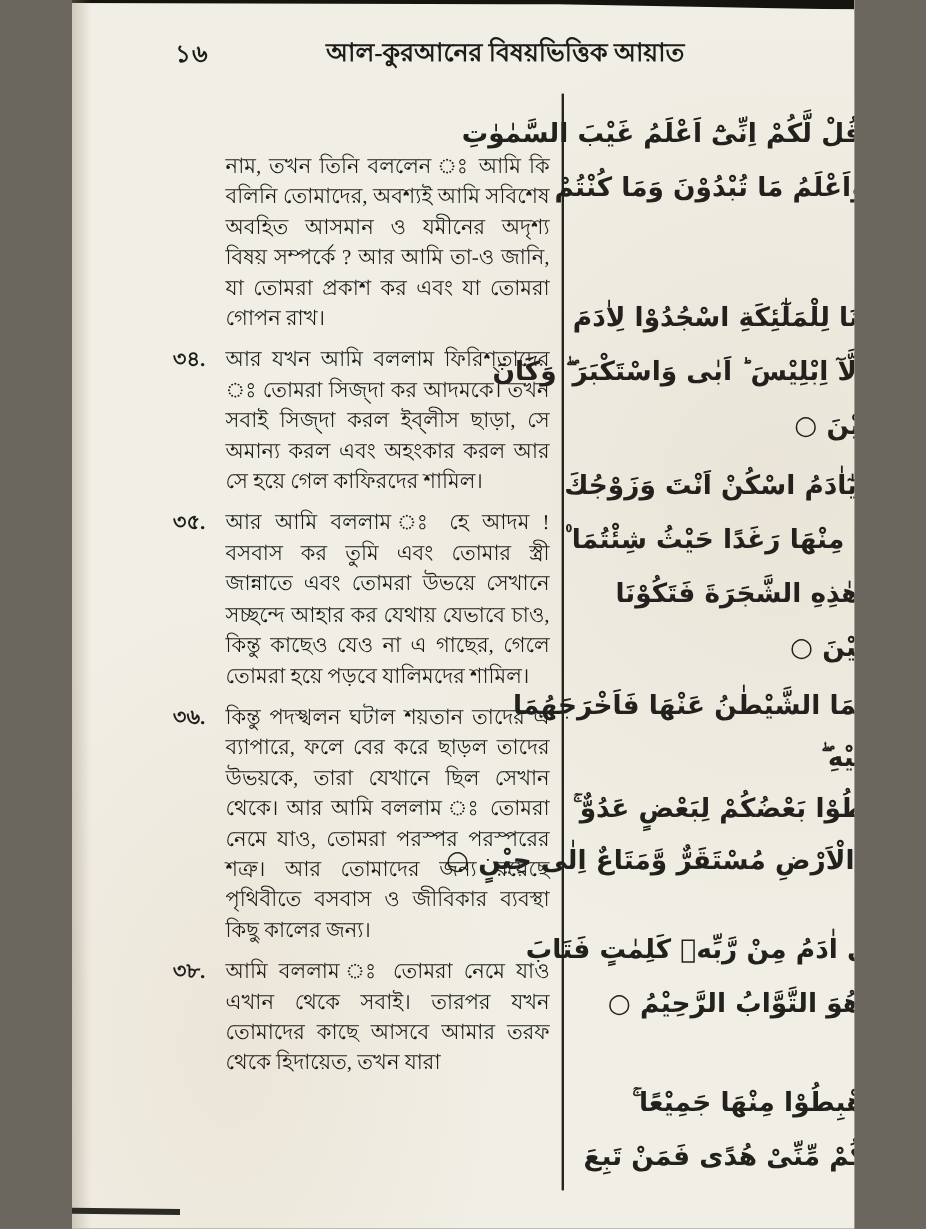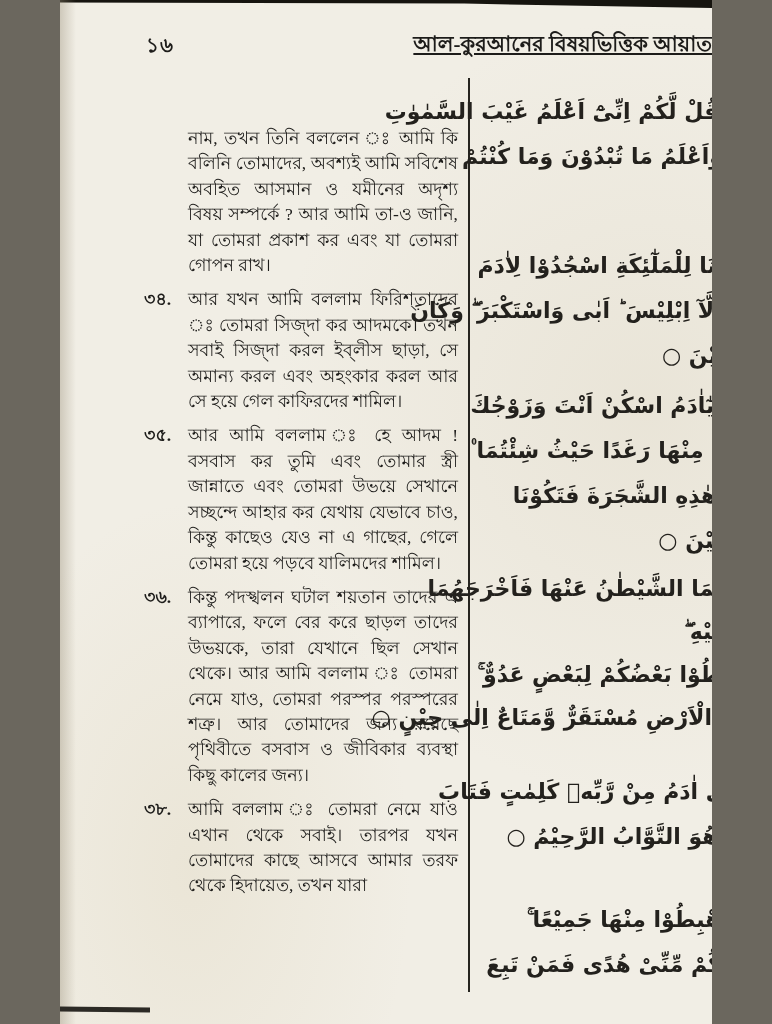--- a/index.html
+++ b/index.html
@@ -26,22 +26,22 @@
   .gutter-shadow{
     position:absolute;left:0;top:0;bottom:0;width:16px;
     background:linear-gradient(to right,rgba(150,140,118,0.38),rgba(150,140,118,0));
   }
   
   .page-number{
     position:absolute;left:86px;top:30px;
     font-size:20px;font-weight:bold;letter-spacing:1px;
   }
   .page-title{
-    position:absolute;left:70px;right:0;top:28px;text-align:right;
-    font-size:21px;font-weight:bold;text-decoration:underline;
+    position:absolute;left:70px;right:0;top:28px;text-align:center;
+    font-size:21px;font-weight:bold;
   }
   
   .divider{
     position:absolute;left:408px;top:78px;height:914px;width:2px;
     background:#26241f;
   }
   
   .bn-col{
     position:absolute;left:84px;top:80px;width:314px;
     font-size:17.5px;line-height:25.4px;margin-top:46px;

